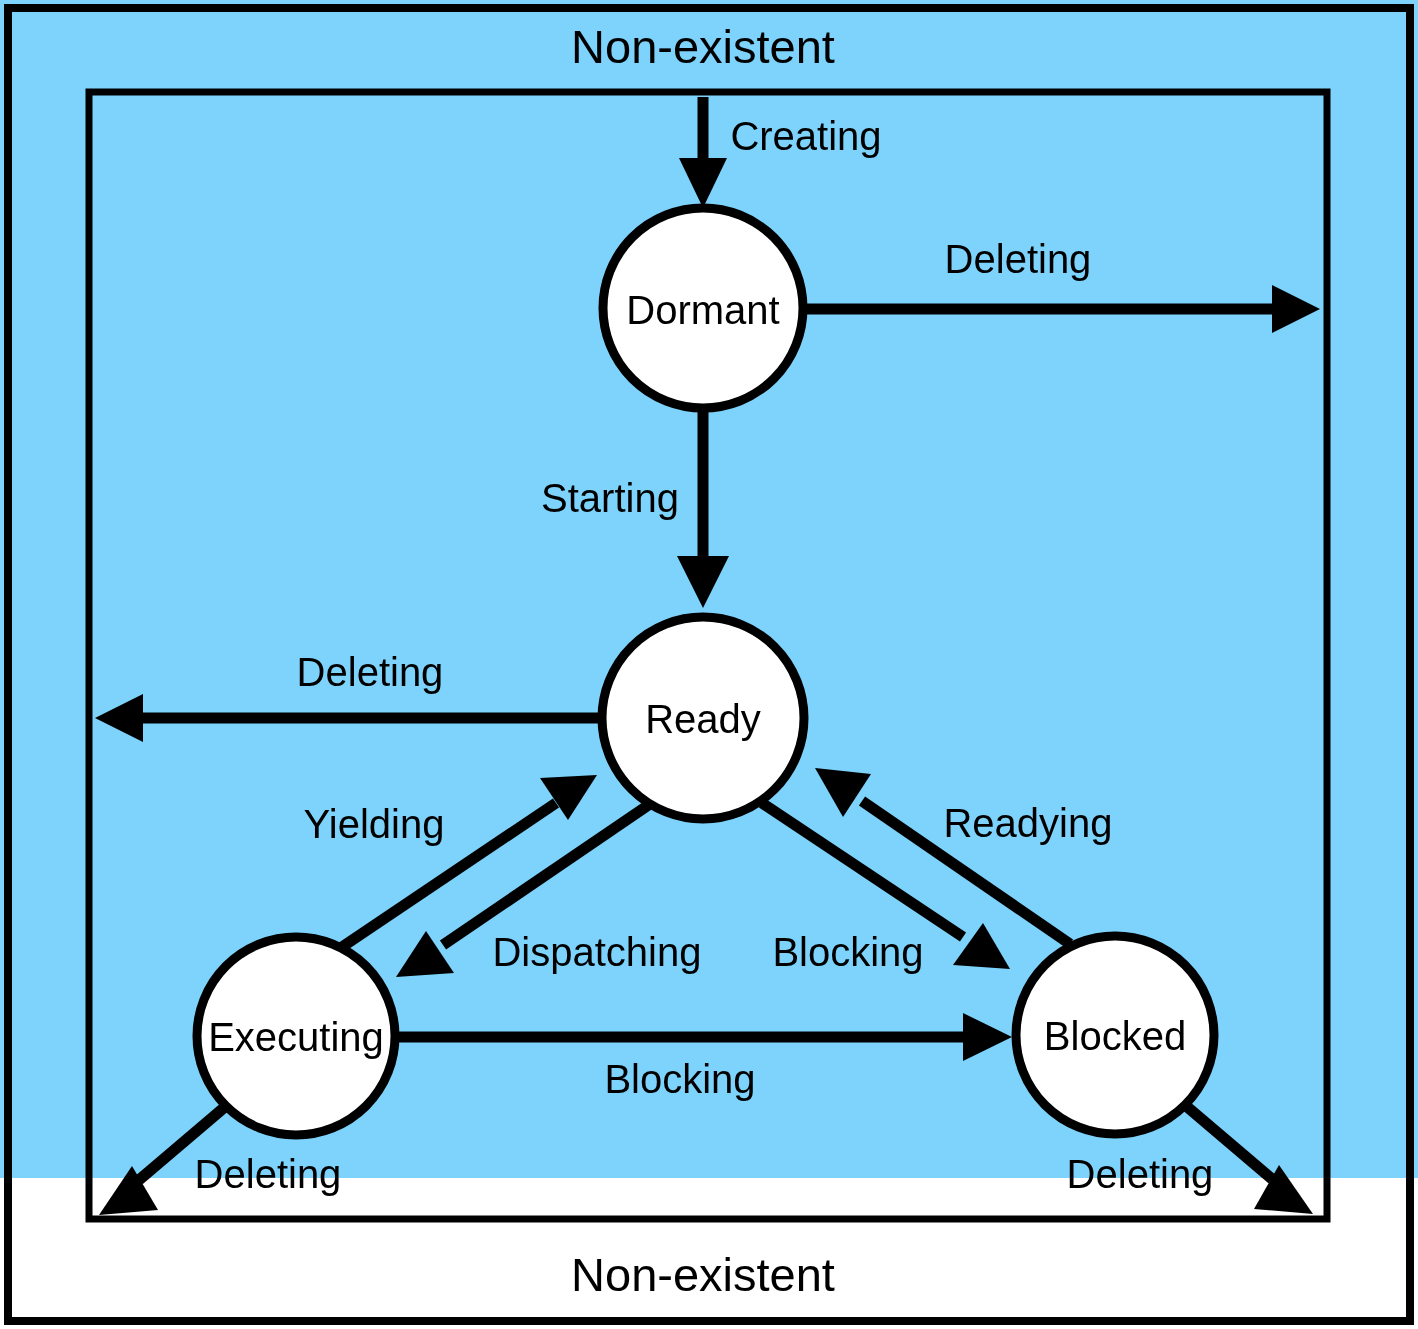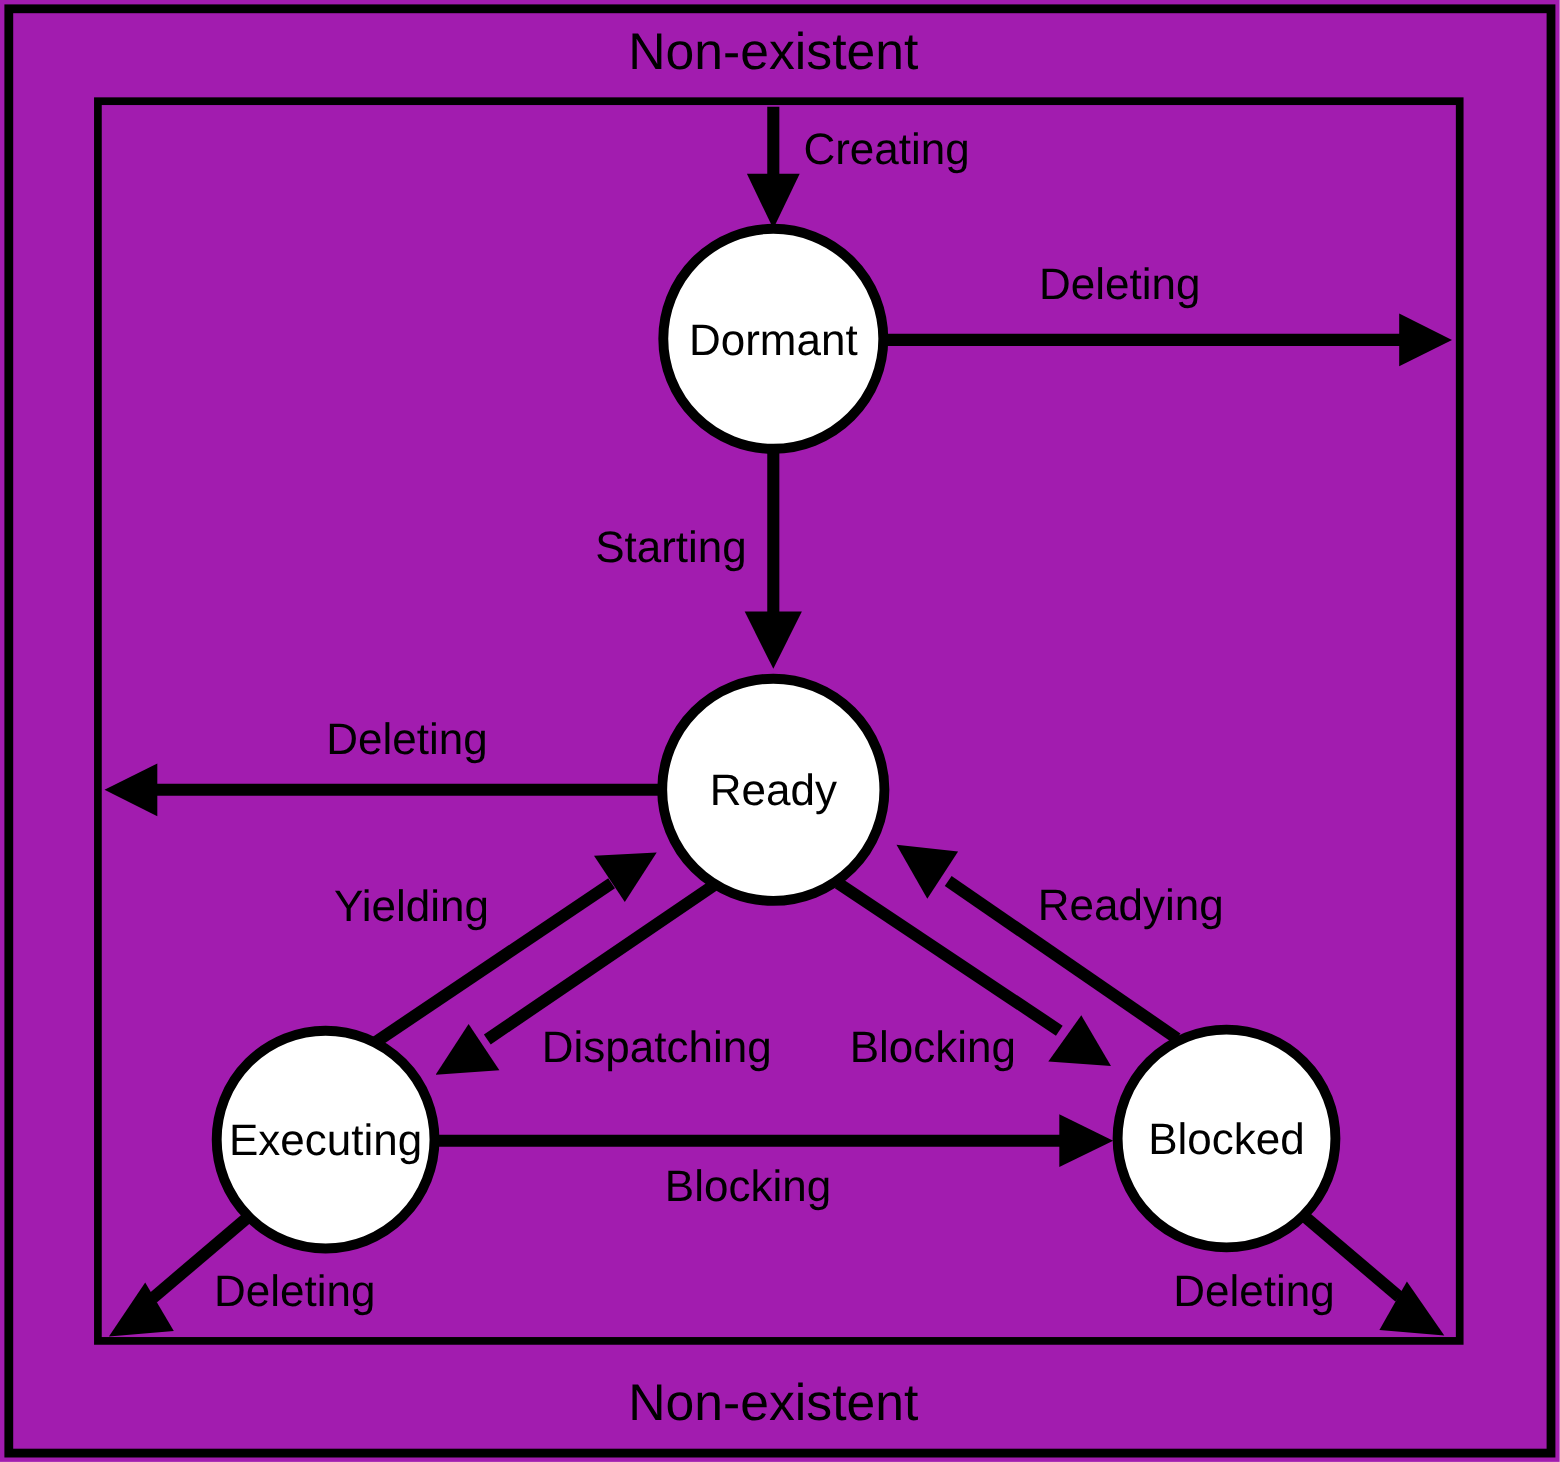--- a/index.html
+++ b/index.html
@@ -9,22 +9,22 @@
   }
   body {
     width: 1418px;
     height: 1329px;
     font-family: "Liberation Sans", sans-serif;
     overflow: hidden;
   }
   #diagram-root {
     position: relative;
     width: 1418px;
-    height: 1329px;
-    background: #a21caf;
+    height: 1178px;
+    background: #7dd3fc;
   }
   svg#state-diagram {
     display: block;
     width: 1418px;
     height: 1329px;
   }
   .frame-rect {
     fill: none;
     stroke: #000000;
   }

